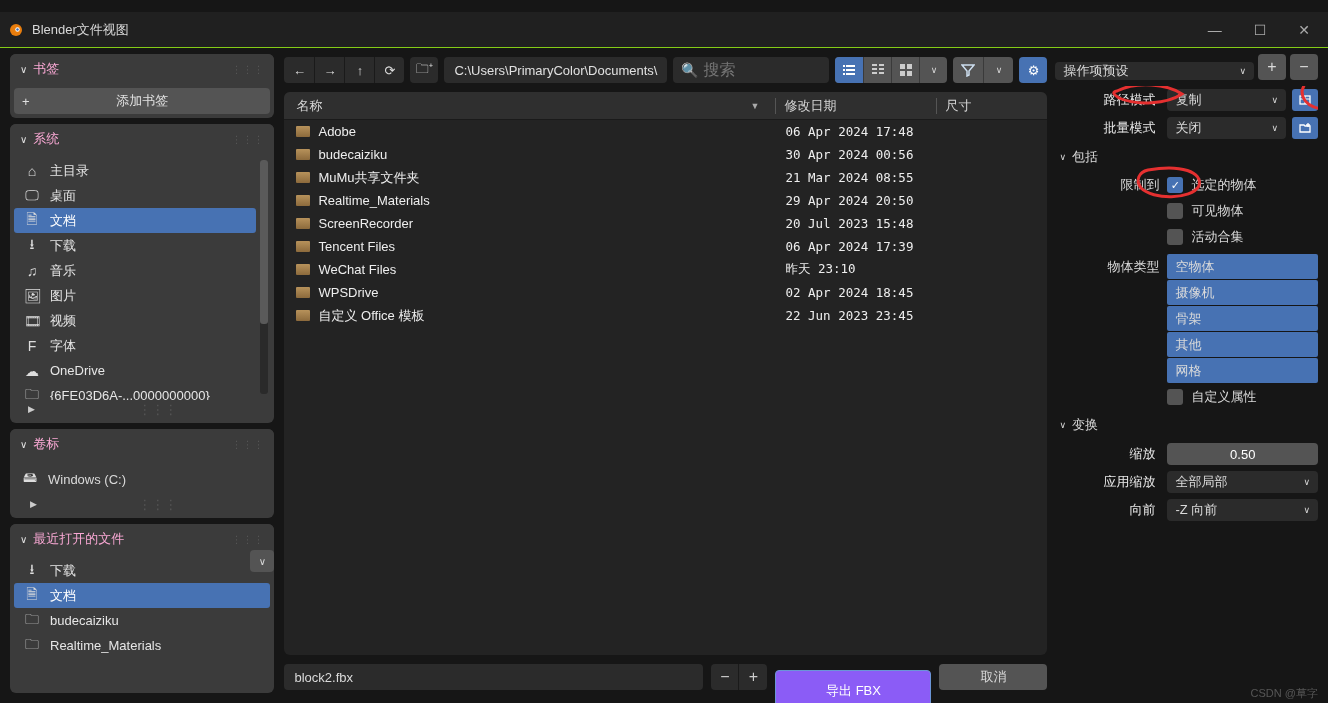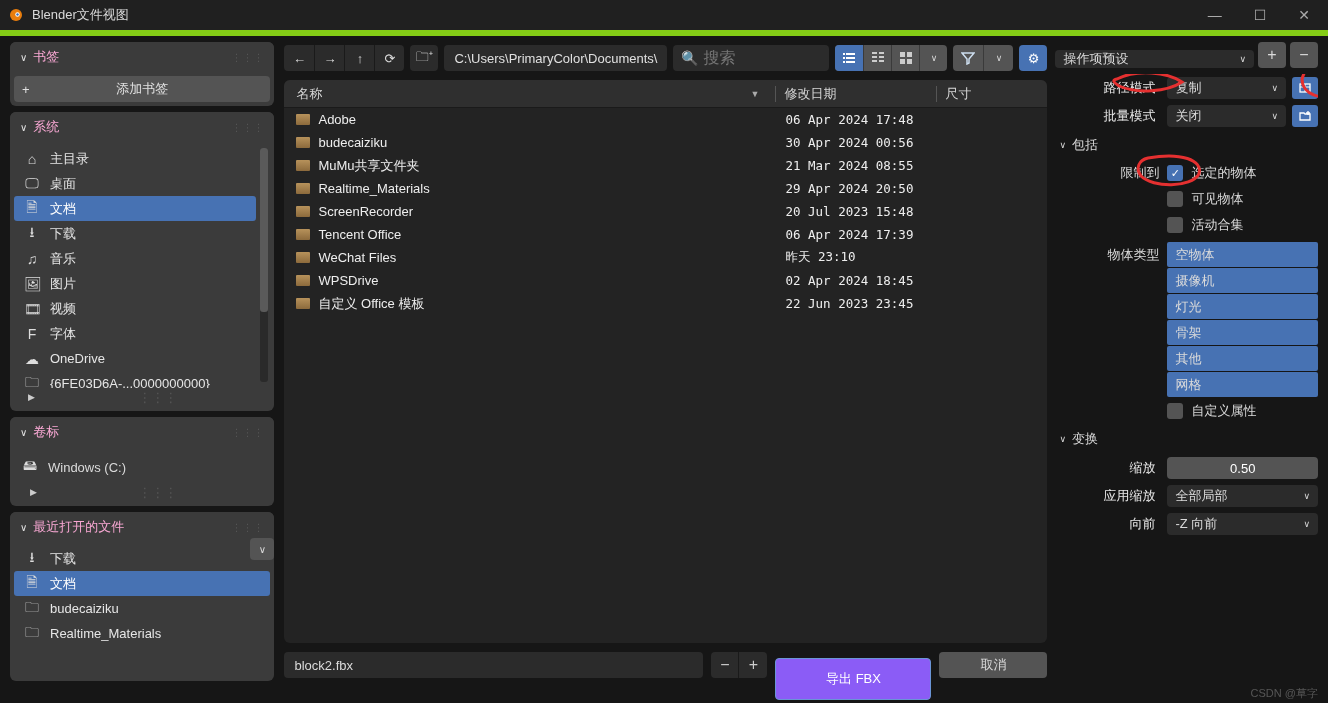--- a/index.html
+++ b/index.html
@@ -1,17 +1,17 @@
 <!DOCTYPE html>
 <html><head>
 <meta charset="utf-8">
 <style>
 * { box-sizing: border-box; margin: 0; padding: 0; font-family: "Segoe UI", sans-serif; }
 body { background: #161616; width: 1328px; height: 703px; overflow: hidden; color: #dadada; font-size: 13px; user-select: none; }
-.titlebar { height: 36px; background: #202020; display: flex; align-items: center; padding: 0 8px; border-bottom: 6px solid #84cc16; }
+.titlebar { height: 36px; background: #202020; display: flex; align-items: center; padding: 0 8px; border-bottom: 1px solid #84cc16; margin-top: 12px; }
 .titlebar .logo { width: 16px; height: 16px; margin-right: 8px; }
 .titlebar .title { color: #d8d8d8; font-size: 13px; }
 .winbtns { margin-left: auto; display: flex; gap: 32px; padding-right: 10px; color:#aaa; }
 .winbtns span { font-size: 14px; }
 .workspace { display: flex; height: calc(703px - 36px - 16px); }
 .leftcol { width: 290px; padding: 6px 6px 6px 10px; display: flex; flex-direction: column; gap: 6px; }
 .panel { background: #3b3b3b; border-radius: 6px; overflow: hidden; }
 .panel-hdr { display: flex; align-items: center; padding: 6px 10px; background: #3b3b3b; gap: 6px; }
 .panel-hdr .chev { font-size: 10px; color:#e0e0e0; }
 .panel-hdr .ttl { flex: 1; color:#f9a8d4; }
@@ -340,21 +340,21 @@
             <div class="fname">
               <span class="foldericon"></span>
               <span>ScreenRecorder</span>
             </div>
             <div class="fdate">20 Jul 2023 15:48</div>
             <div class="fsize"></div>
           </div>
           <div class="file-row">
             <div class="fname">
               <span class="foldericon"></span>
-              <span>Tencent Office</span>
+              <span>Tencent Files</span>
             </div>
             <div class="fdate">06 Apr 2024 17:39</div>
             <div class="fsize"></div>
           </div>
           <div class="file-row">
             <div class="fname">
               <span class="foldericon"></span>
               <span>WeChat Files</span>
             </div>
             <div class="fdate">昨天 23:10</div>
@@ -456,21 +456,20 @@
           <div class="lbl"></div>
           <div class="chk"></div>
           <span>活动合集</span>
         </div>
 
       <div class="chk-row" style="align-items:flex-start; height:auto; margin-top:4px;">
         <div class="lbl" style="padding-top:4px;">物体类型</div>
         <div style="flex:1;" id="objtypes">
             <div class="type-item on">空物体</div>
             <div class="type-item on">摄像机</div>
-            <div class="type-item on">灯光</div>
             <div class="type-item on">骨架</div>
             <div class="type-item on">其他</div>
             <div class="type-item on">网格</div>
           </div>
       </div>
 
       <div class="chk-row">
           <div class="lbl"></div>
           <div class="chk"></div>
           <span>自定义属性</span>

